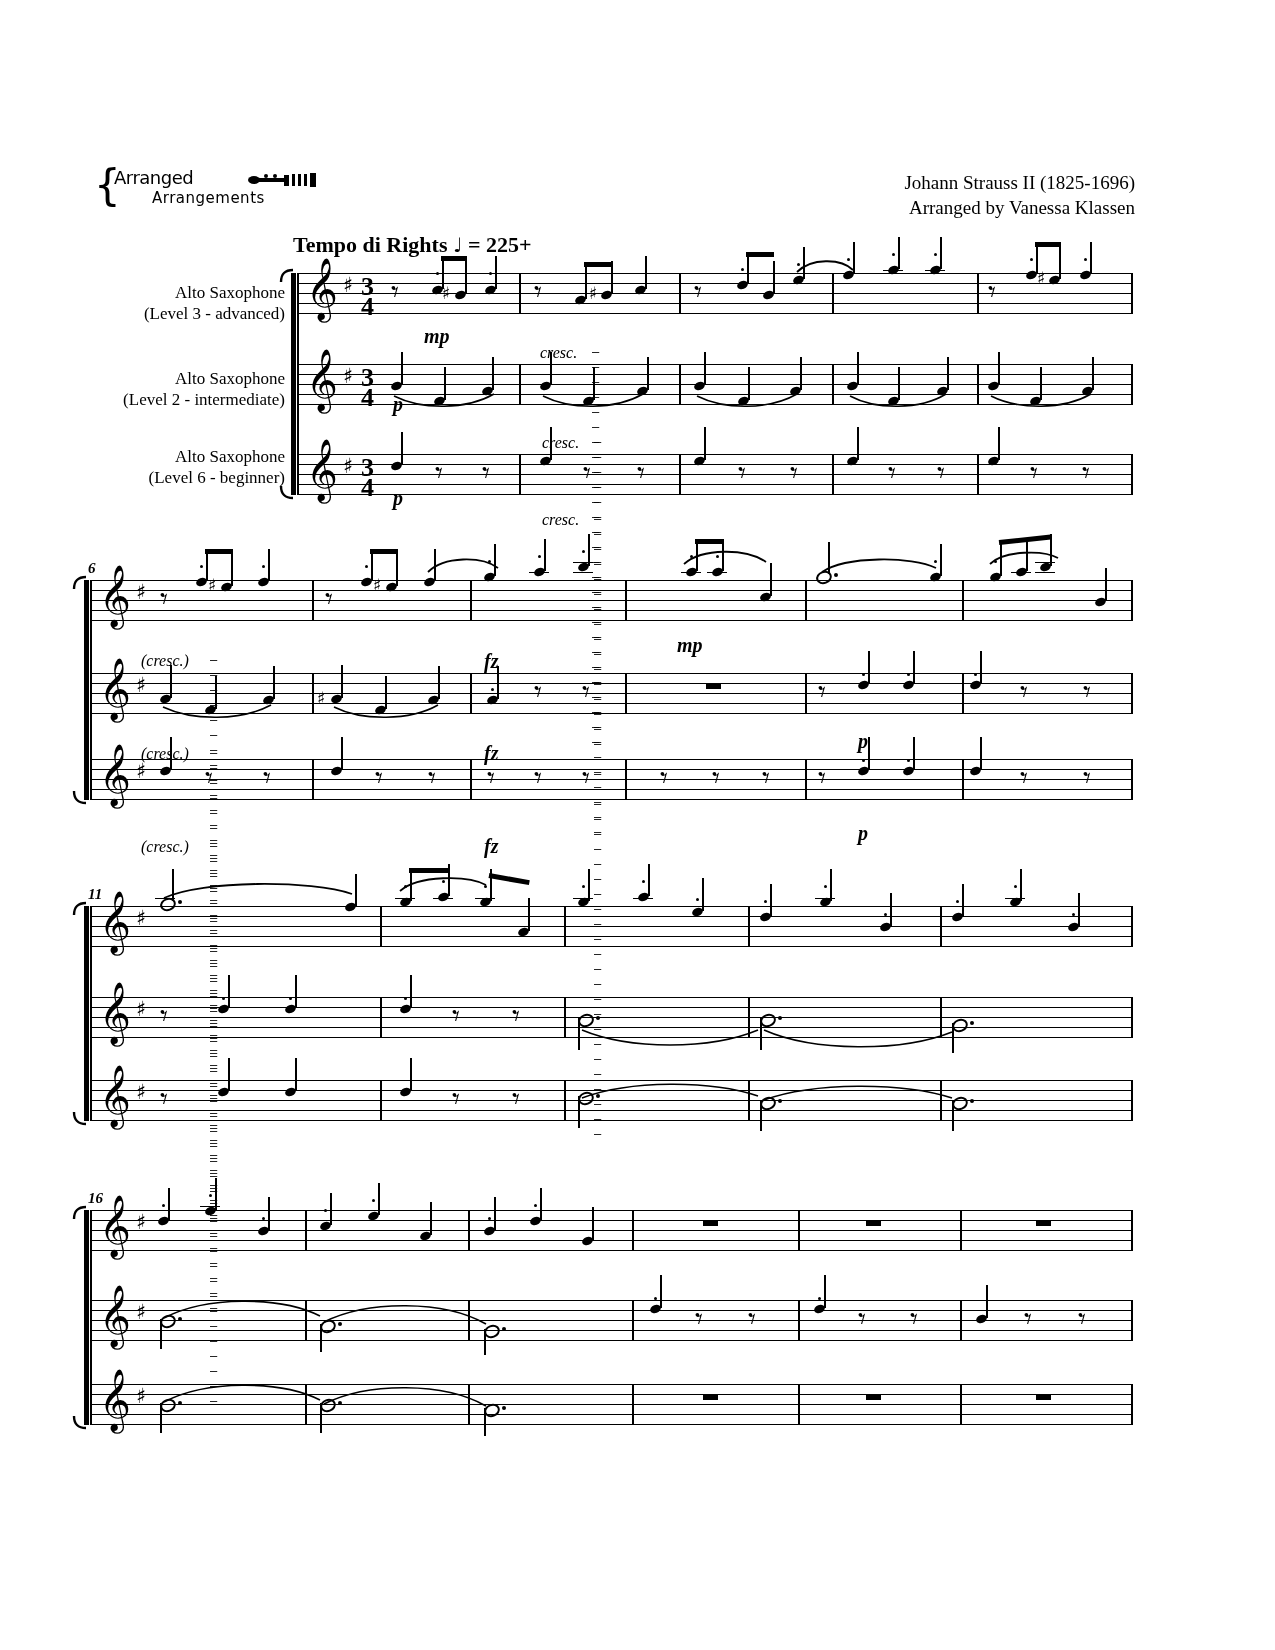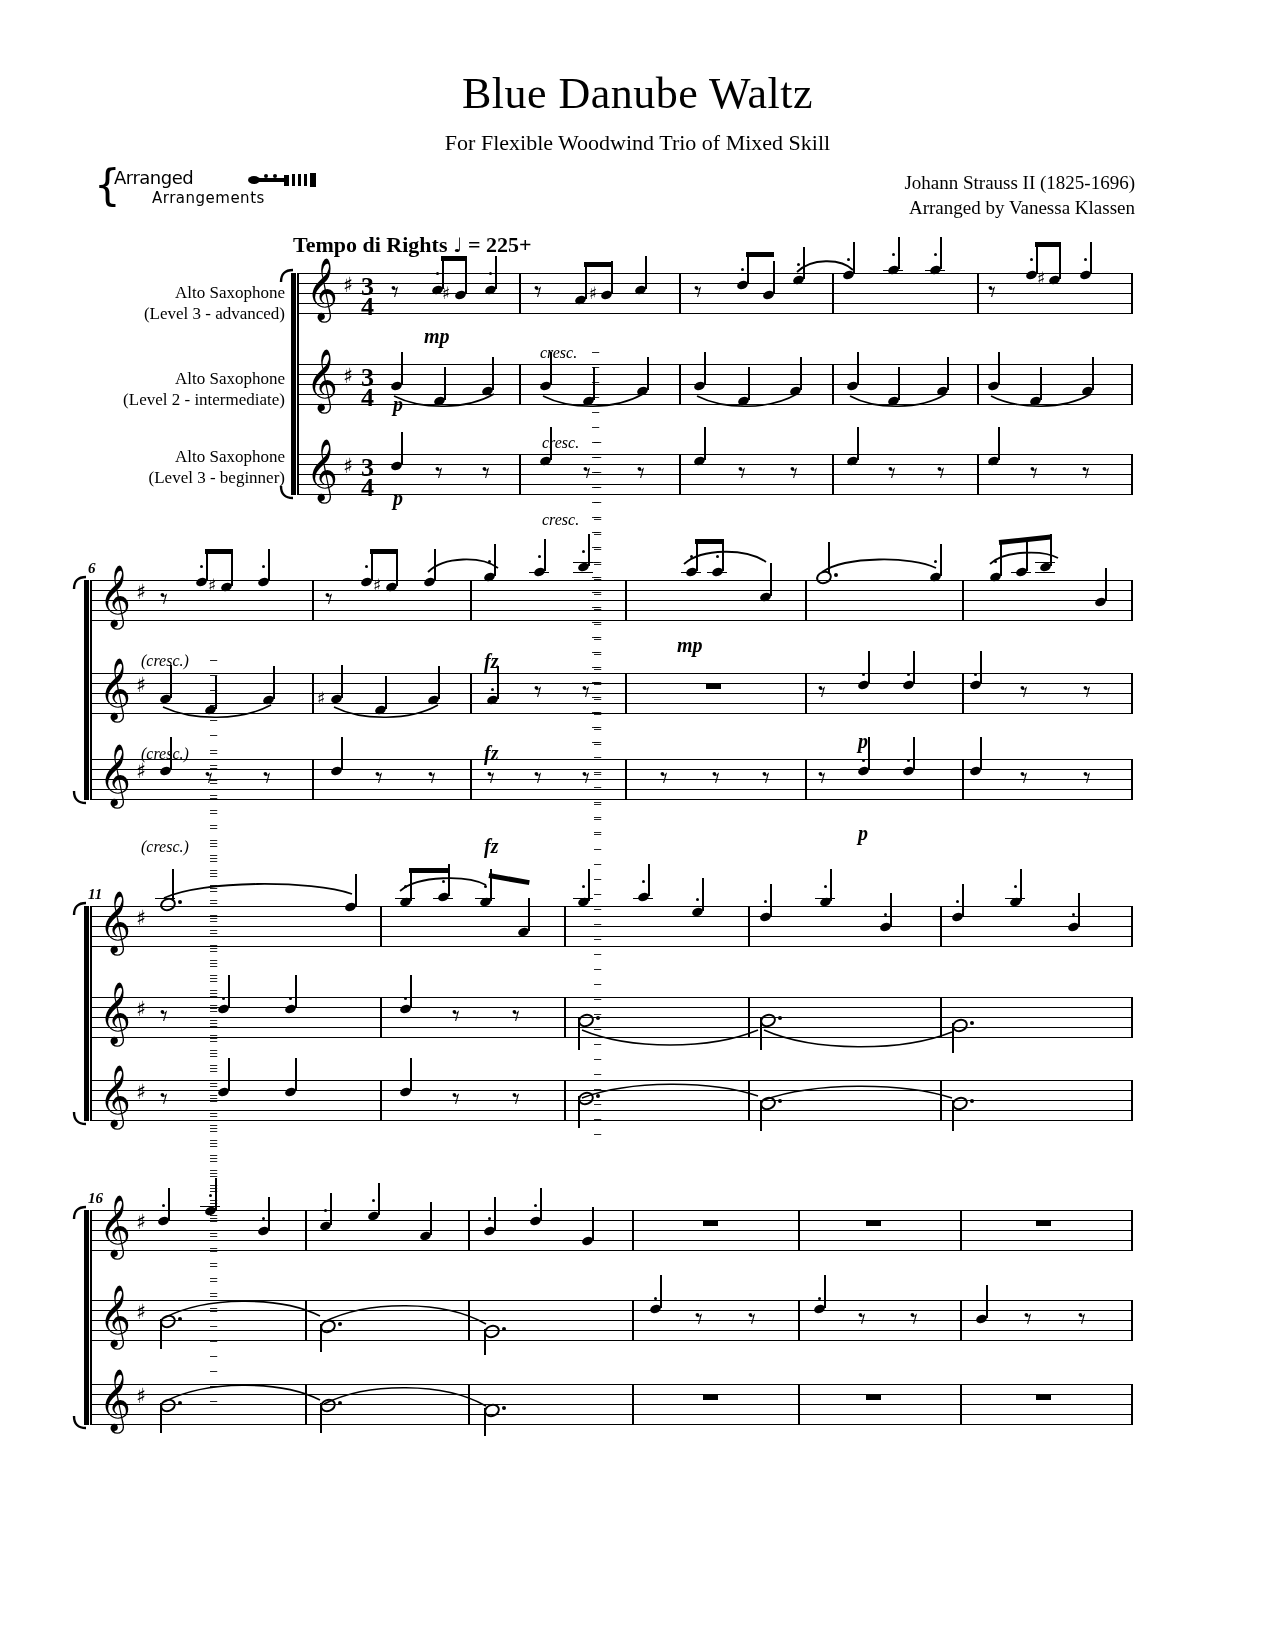--- a/index.html
+++ b/index.html
@@ -261,22 +261,20 @@
     font-family: "DejaVu Sans", serif;
     font-size: 21px;
     line-height: 21px;
   }
 </style>
 </head>
 <body>
 
 <div class="page">
 
-  <div class="title">Blue Danube Waltz</div>
-  <div class="subtitle">For Flexible Woodwind Trio of Mixed Skill</div>
   <div class="composer">Johann Strauss II (1825-1696)</div>
   <div class="arranger">Arranged by Vanessa Klassen</div>
 
   <div class="logo">
     <div class="logo-bracket">{</div>
     <div class="logo-text1">Arranged</div>
     <div class="logo-text2">Arrangements</div>
     <svg class="logo-clar" viewBox="0 0 108 14">
       <ellipse cx="6" cy="7" rx="6" ry="4" fill="#000"></ellipse>
       <rect x="10" y="5" width="26" height="4" fill="#000"></rect>
@@ -299,21 +297,21 @@
   <div class="instname" style="top:282px; left:60px; width:225px;">
     <div>Alto Saxophone</div>
     <div>(Level 3 - advanced)</div>
   </div>
   <div class="instname" style="top:368px; left:40px; width:245px;">
     <div>Alto Saxophone</div>
     <div>(Level 2 - intermediate)</div>
   </div>
   <div class="instname" style="top:446px; left:40px; width:245px;">
     <div>Alto Saxophone</div>
-    <div>(Level 3 - beginner)</div>
+    <div>(Level 6 - beginner)</div>
   </div>
 
   <div class="system" style="left:0; top:0;">
 
     <div class="thickbar" style="left:291px; top:273px; height:222px;"></div>
     <div class="sysbar" style="left:297px; top:273px; height:222px;"></div>
     <svg class="brace" style="left:279px; top:268px;" width="16" height="16" viewBox="0 0 16 16">
         <path d="M14 2 C6 2, 2 6, 2 14" stroke="#000" stroke-width="2.4" fill="none"></path>
       </svg>
     <svg class="brace" style="left:279px; top:484px;" width="16" height="16" viewBox="0 0 16 16">

